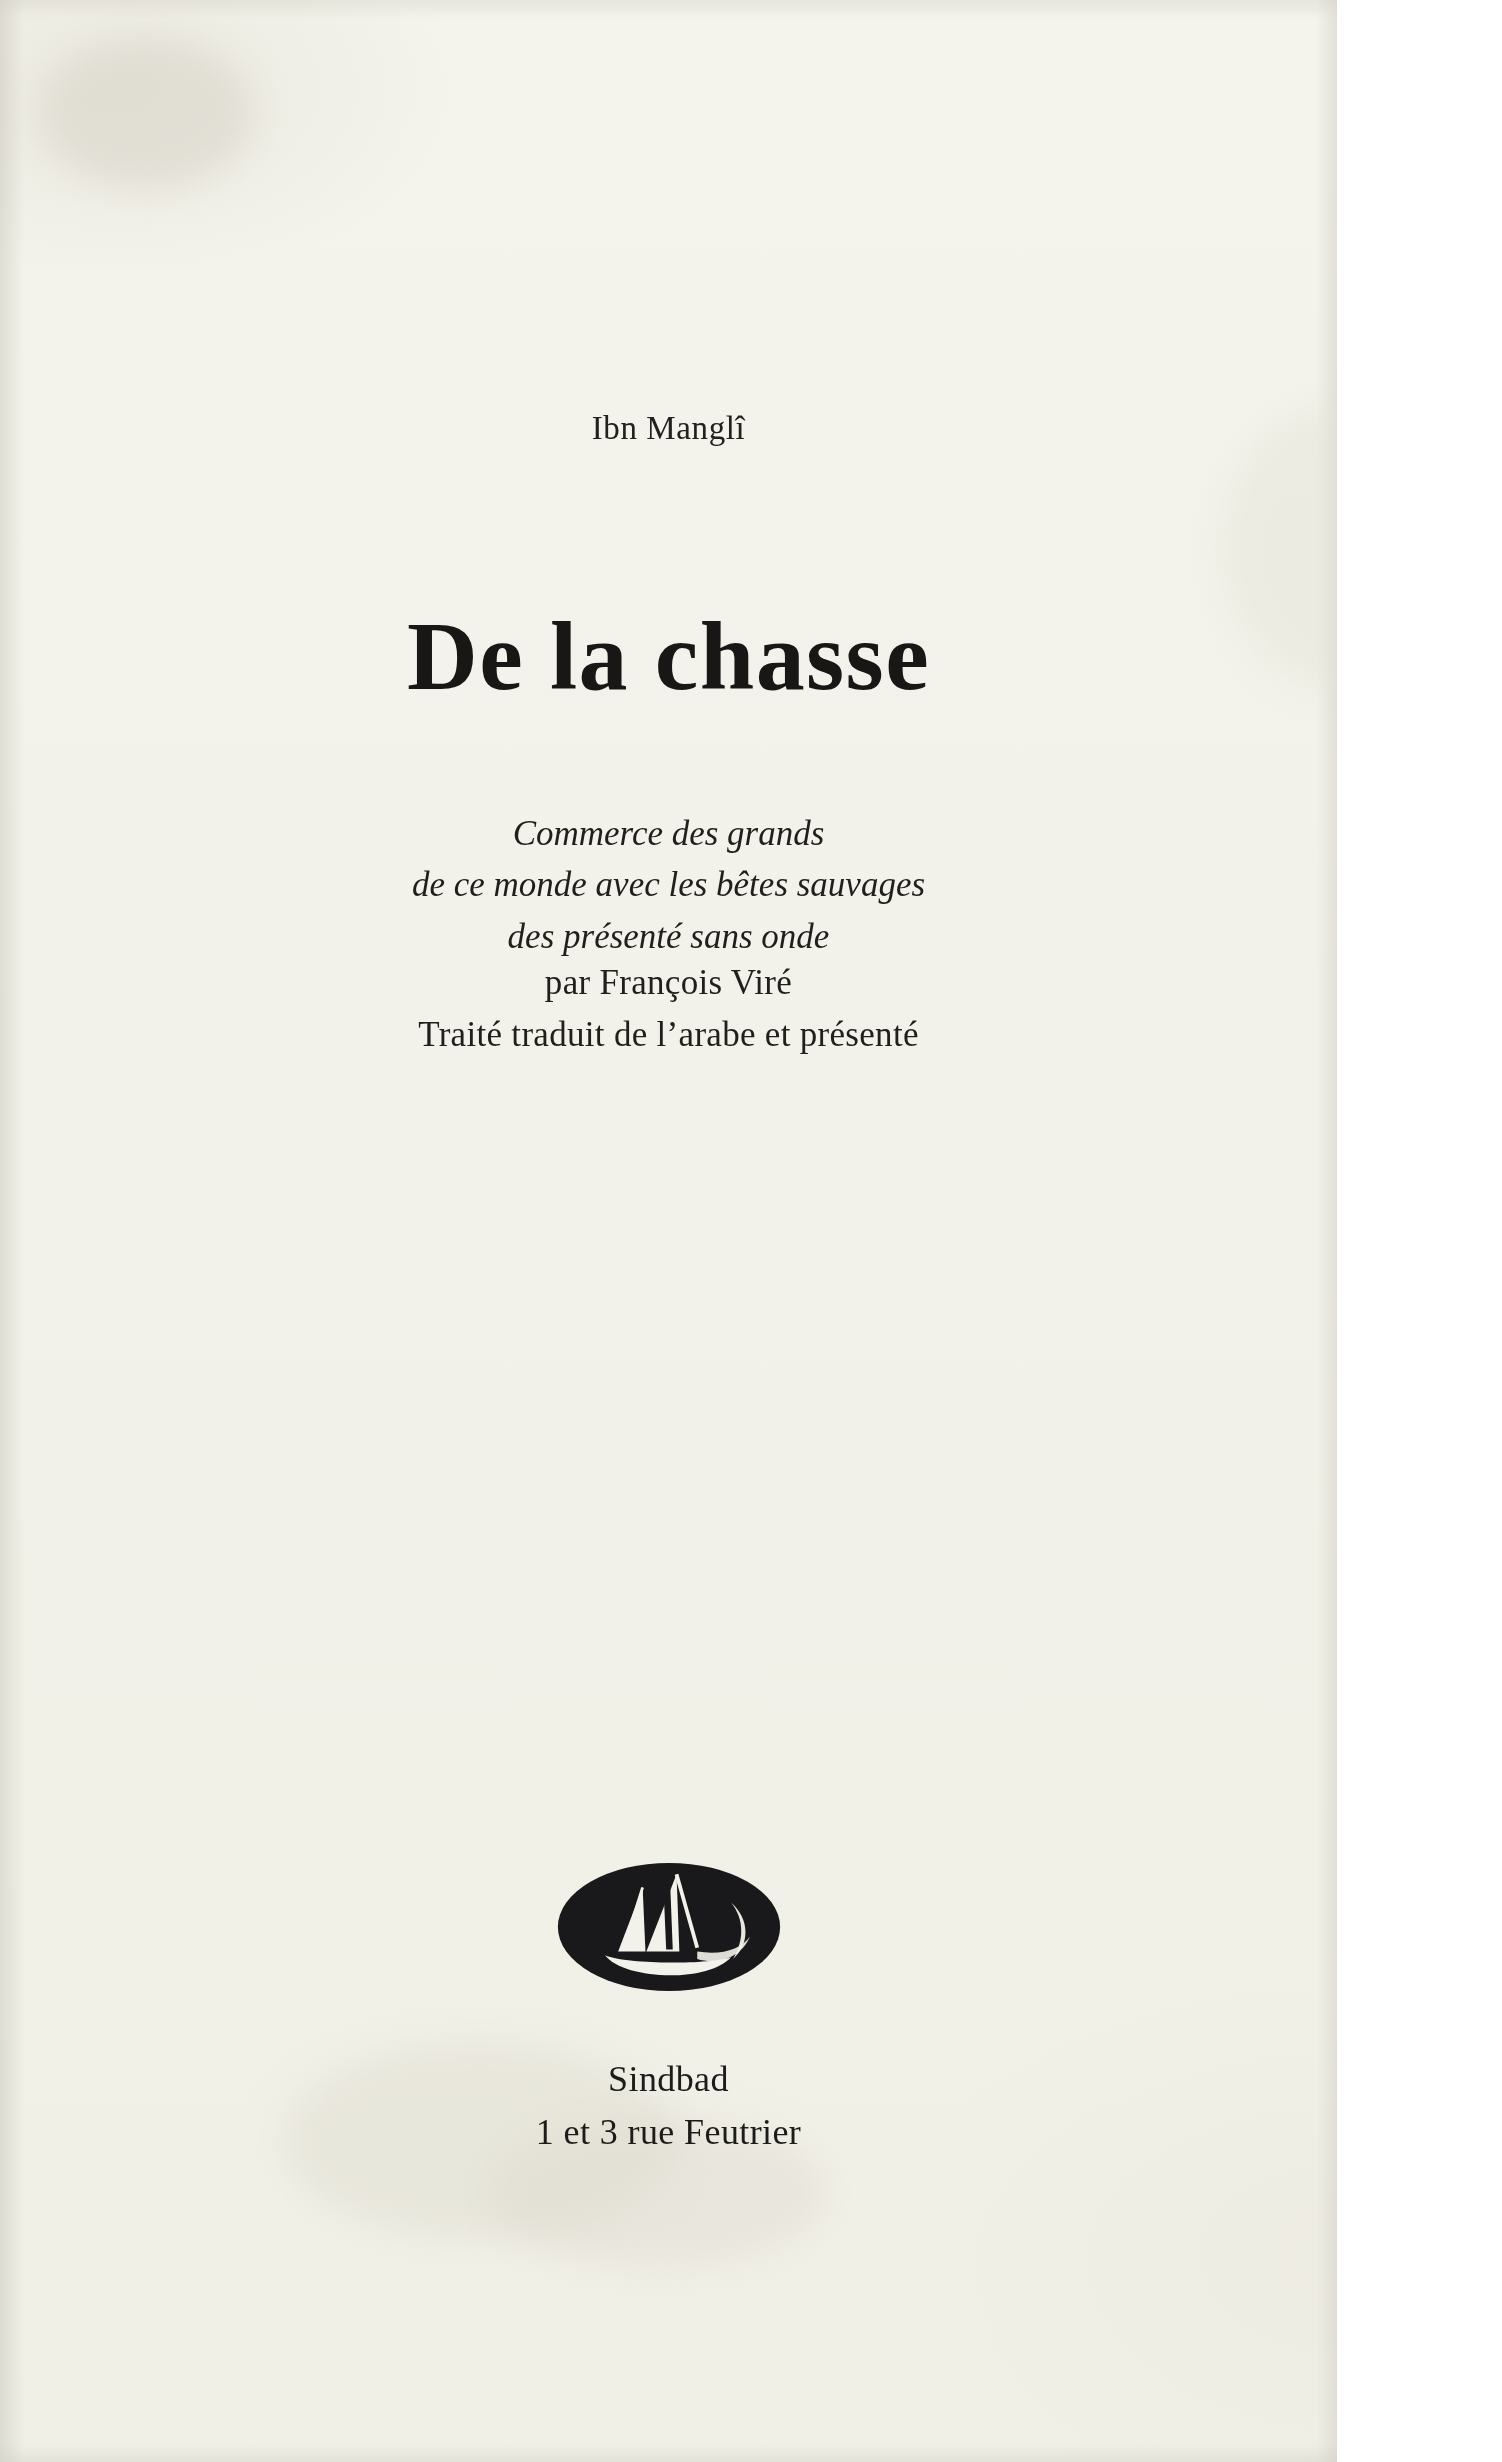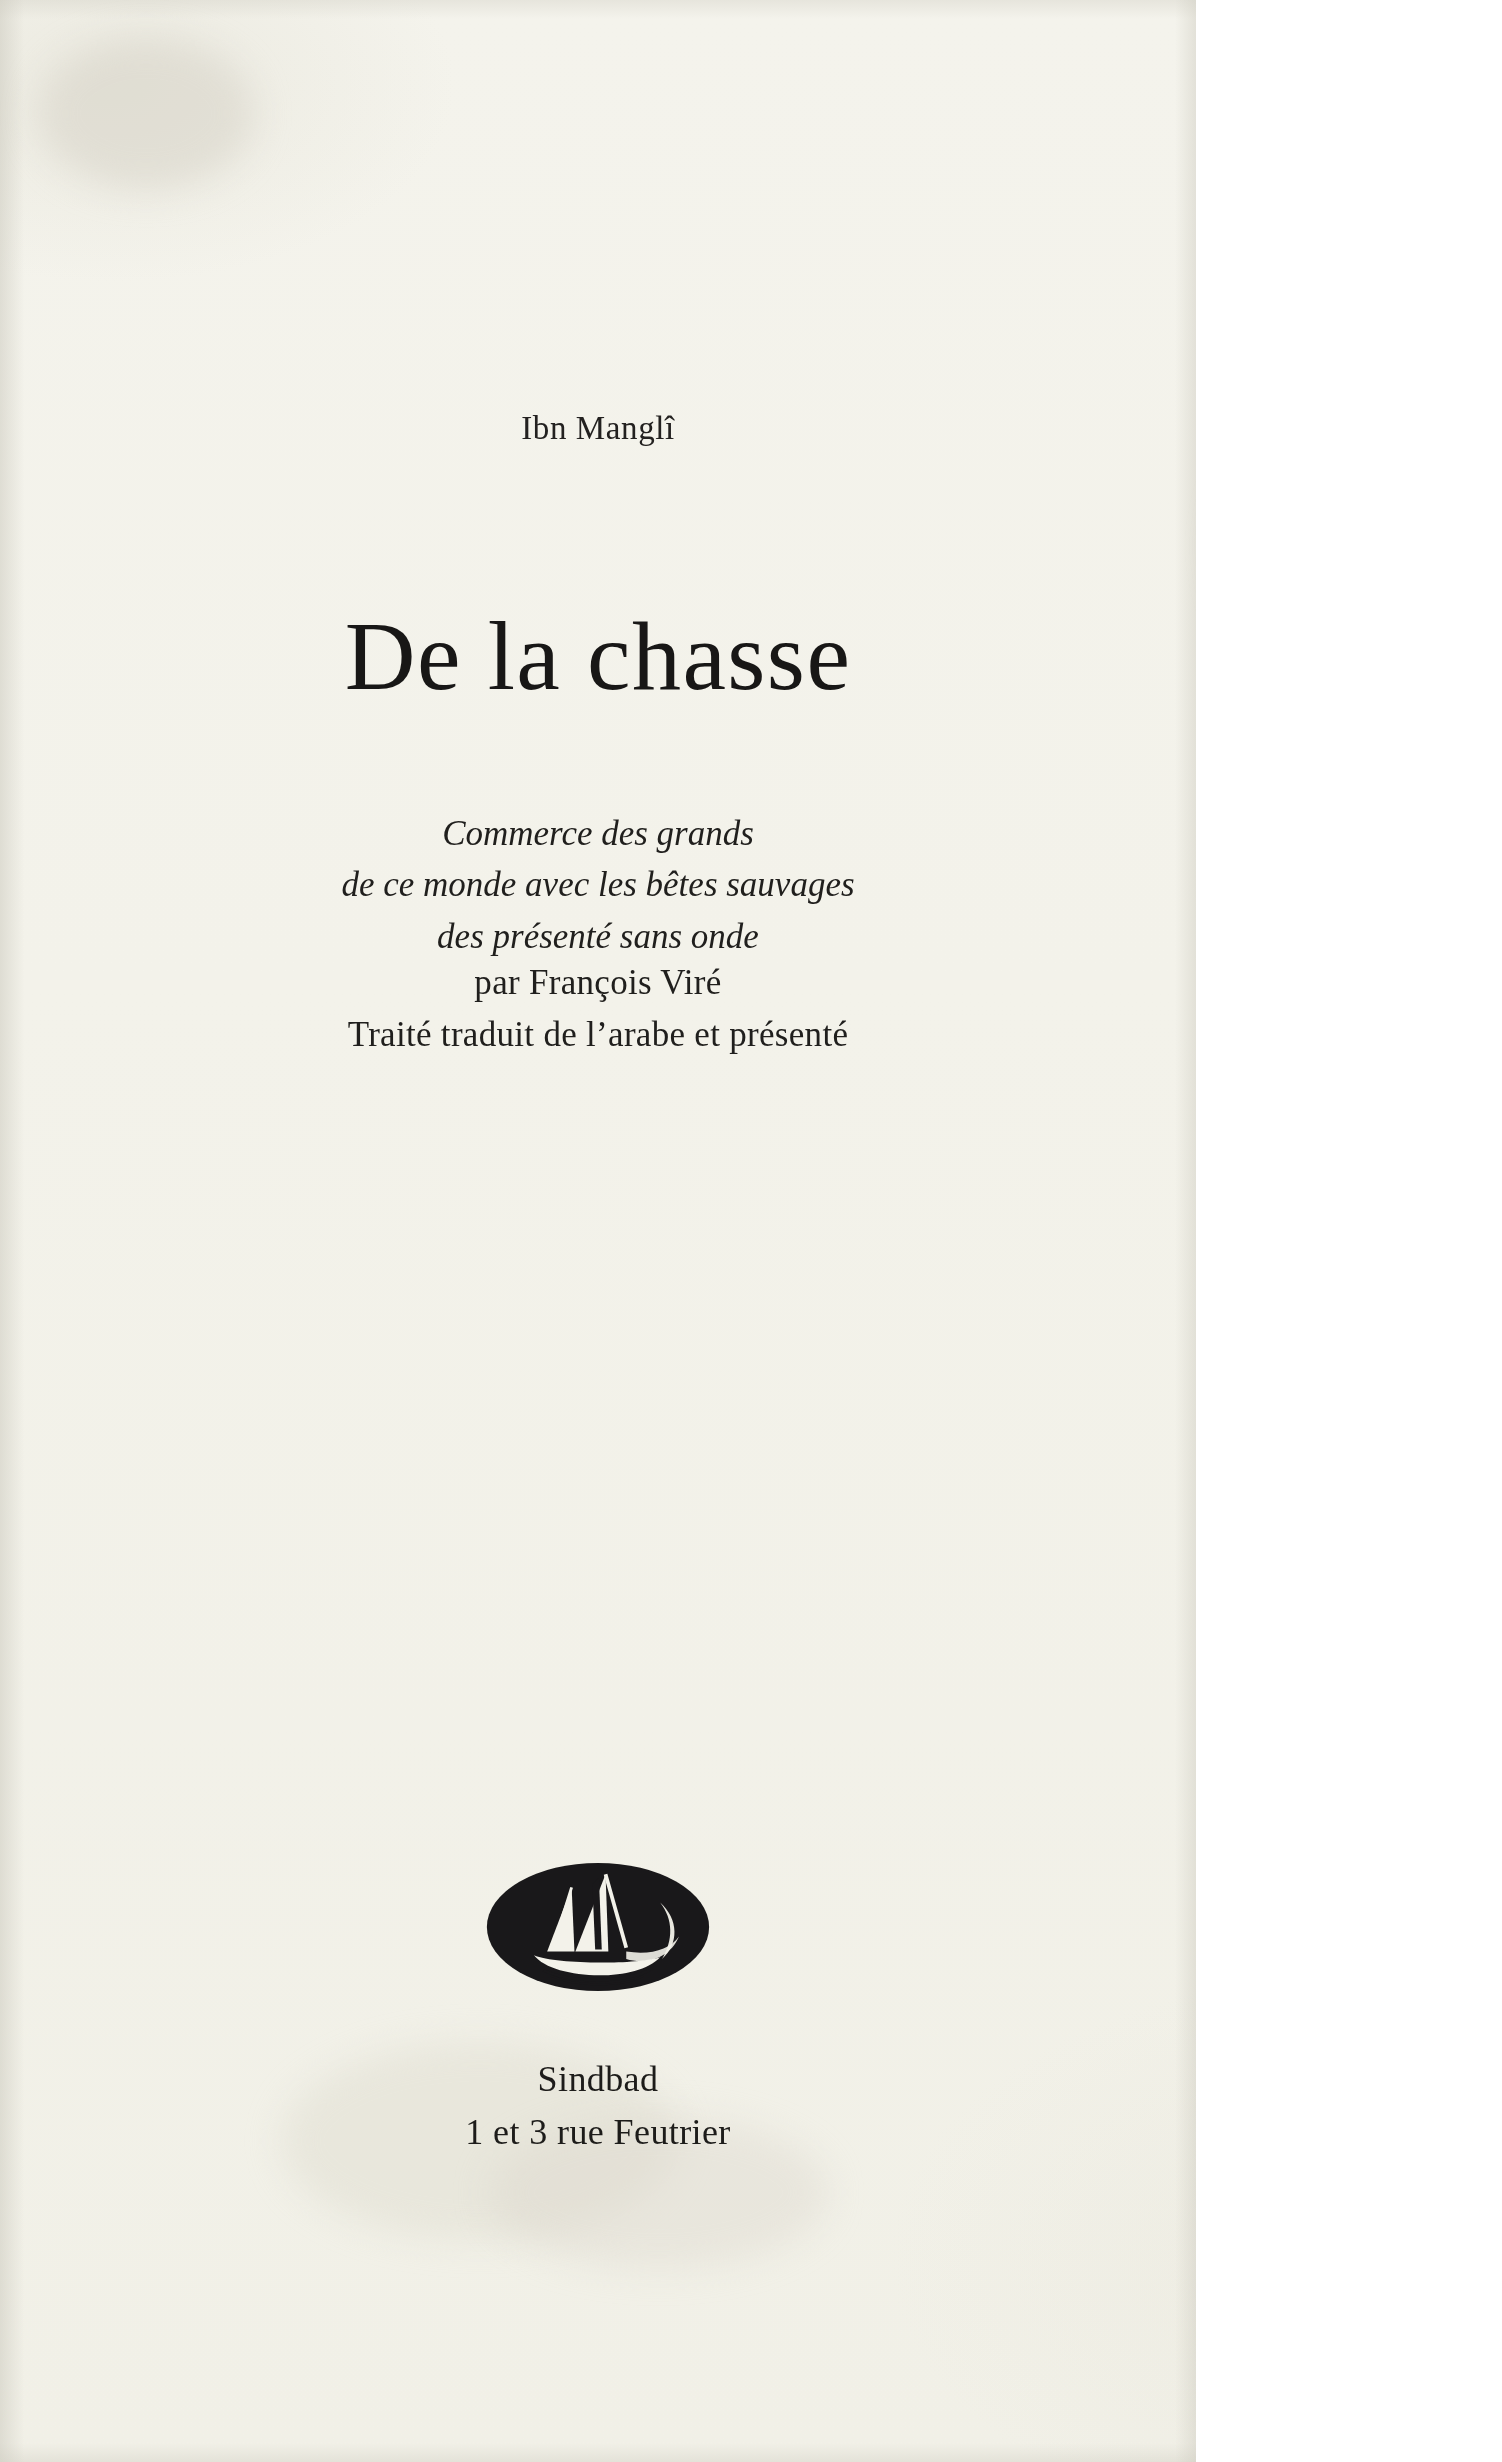--- a/index.html
+++ b/index.html
@@ -5,21 +5,21 @@
   html, body {
     margin: 0;
     padding: 0;
     background: #ffffff;
   }
   body {
     font-family: "Liberation Serif", serif;
   }
   .page {
     position: relative;
-    width: 1196px;
+    width: 1337px;
     height: 2462px;
     overflow: hidden;
     background:
       radial-gradient(ellipse 489px 282px at 113px 85px, rgba(228,226,214,0.55) 0%, rgba(243,242,234,0) 70%),
       radial-gradient(ellipse 659px 395px at 1364px 2258px, rgba(231,229,218,0.40) 0%, rgba(243,242,234,0) 72%),
       linear-gradient(180deg, #f4f3ec 0%, #f3f2ea 40%, #f1f0e7 100%);
   }
   
   .page::before {
     content: "";
@@ -64,21 +64,21 @@
 
   .title {
     position: absolute;
     top: 607px;
     left: 0;
     right: 0;
     font-size: 98px;
     line-height: 1.02;
     letter-spacing: 1.4px;
     color: #181716;
-    font-weight: 400;
+    font-weight: 700;
   }
 
   .subtitle {
     position: absolute;
     top: 804px;
     left: 0;
     right: 0;
     font-style: italic;
     font-size: 35px;
     line-height: 1.24;

